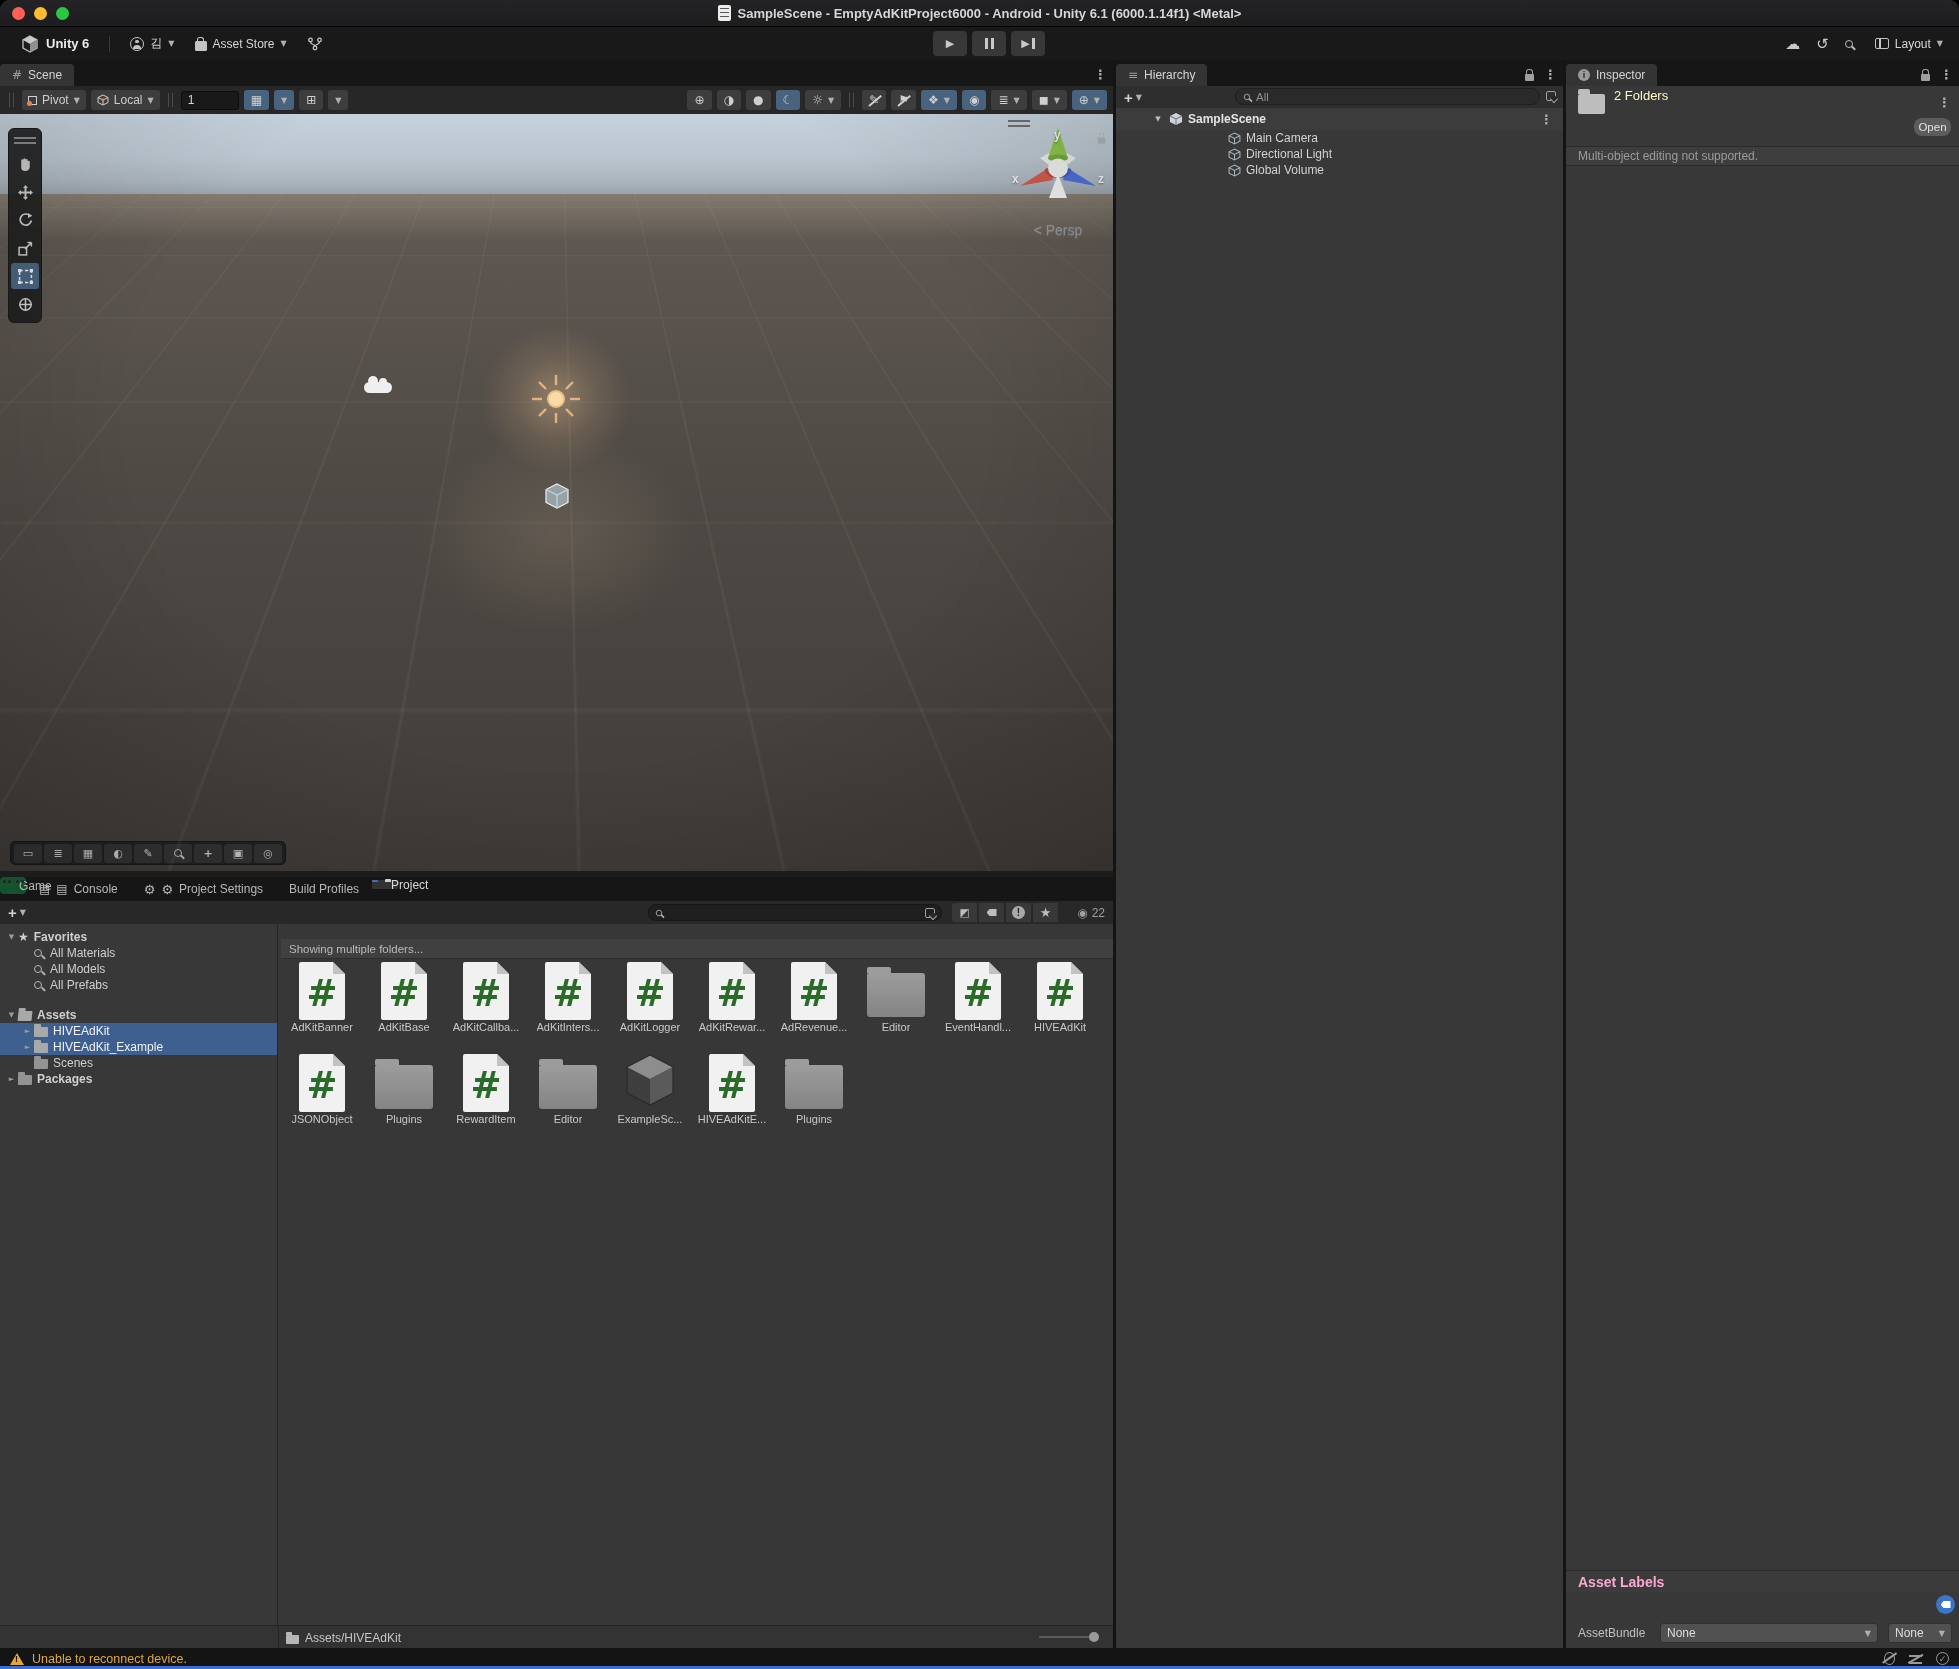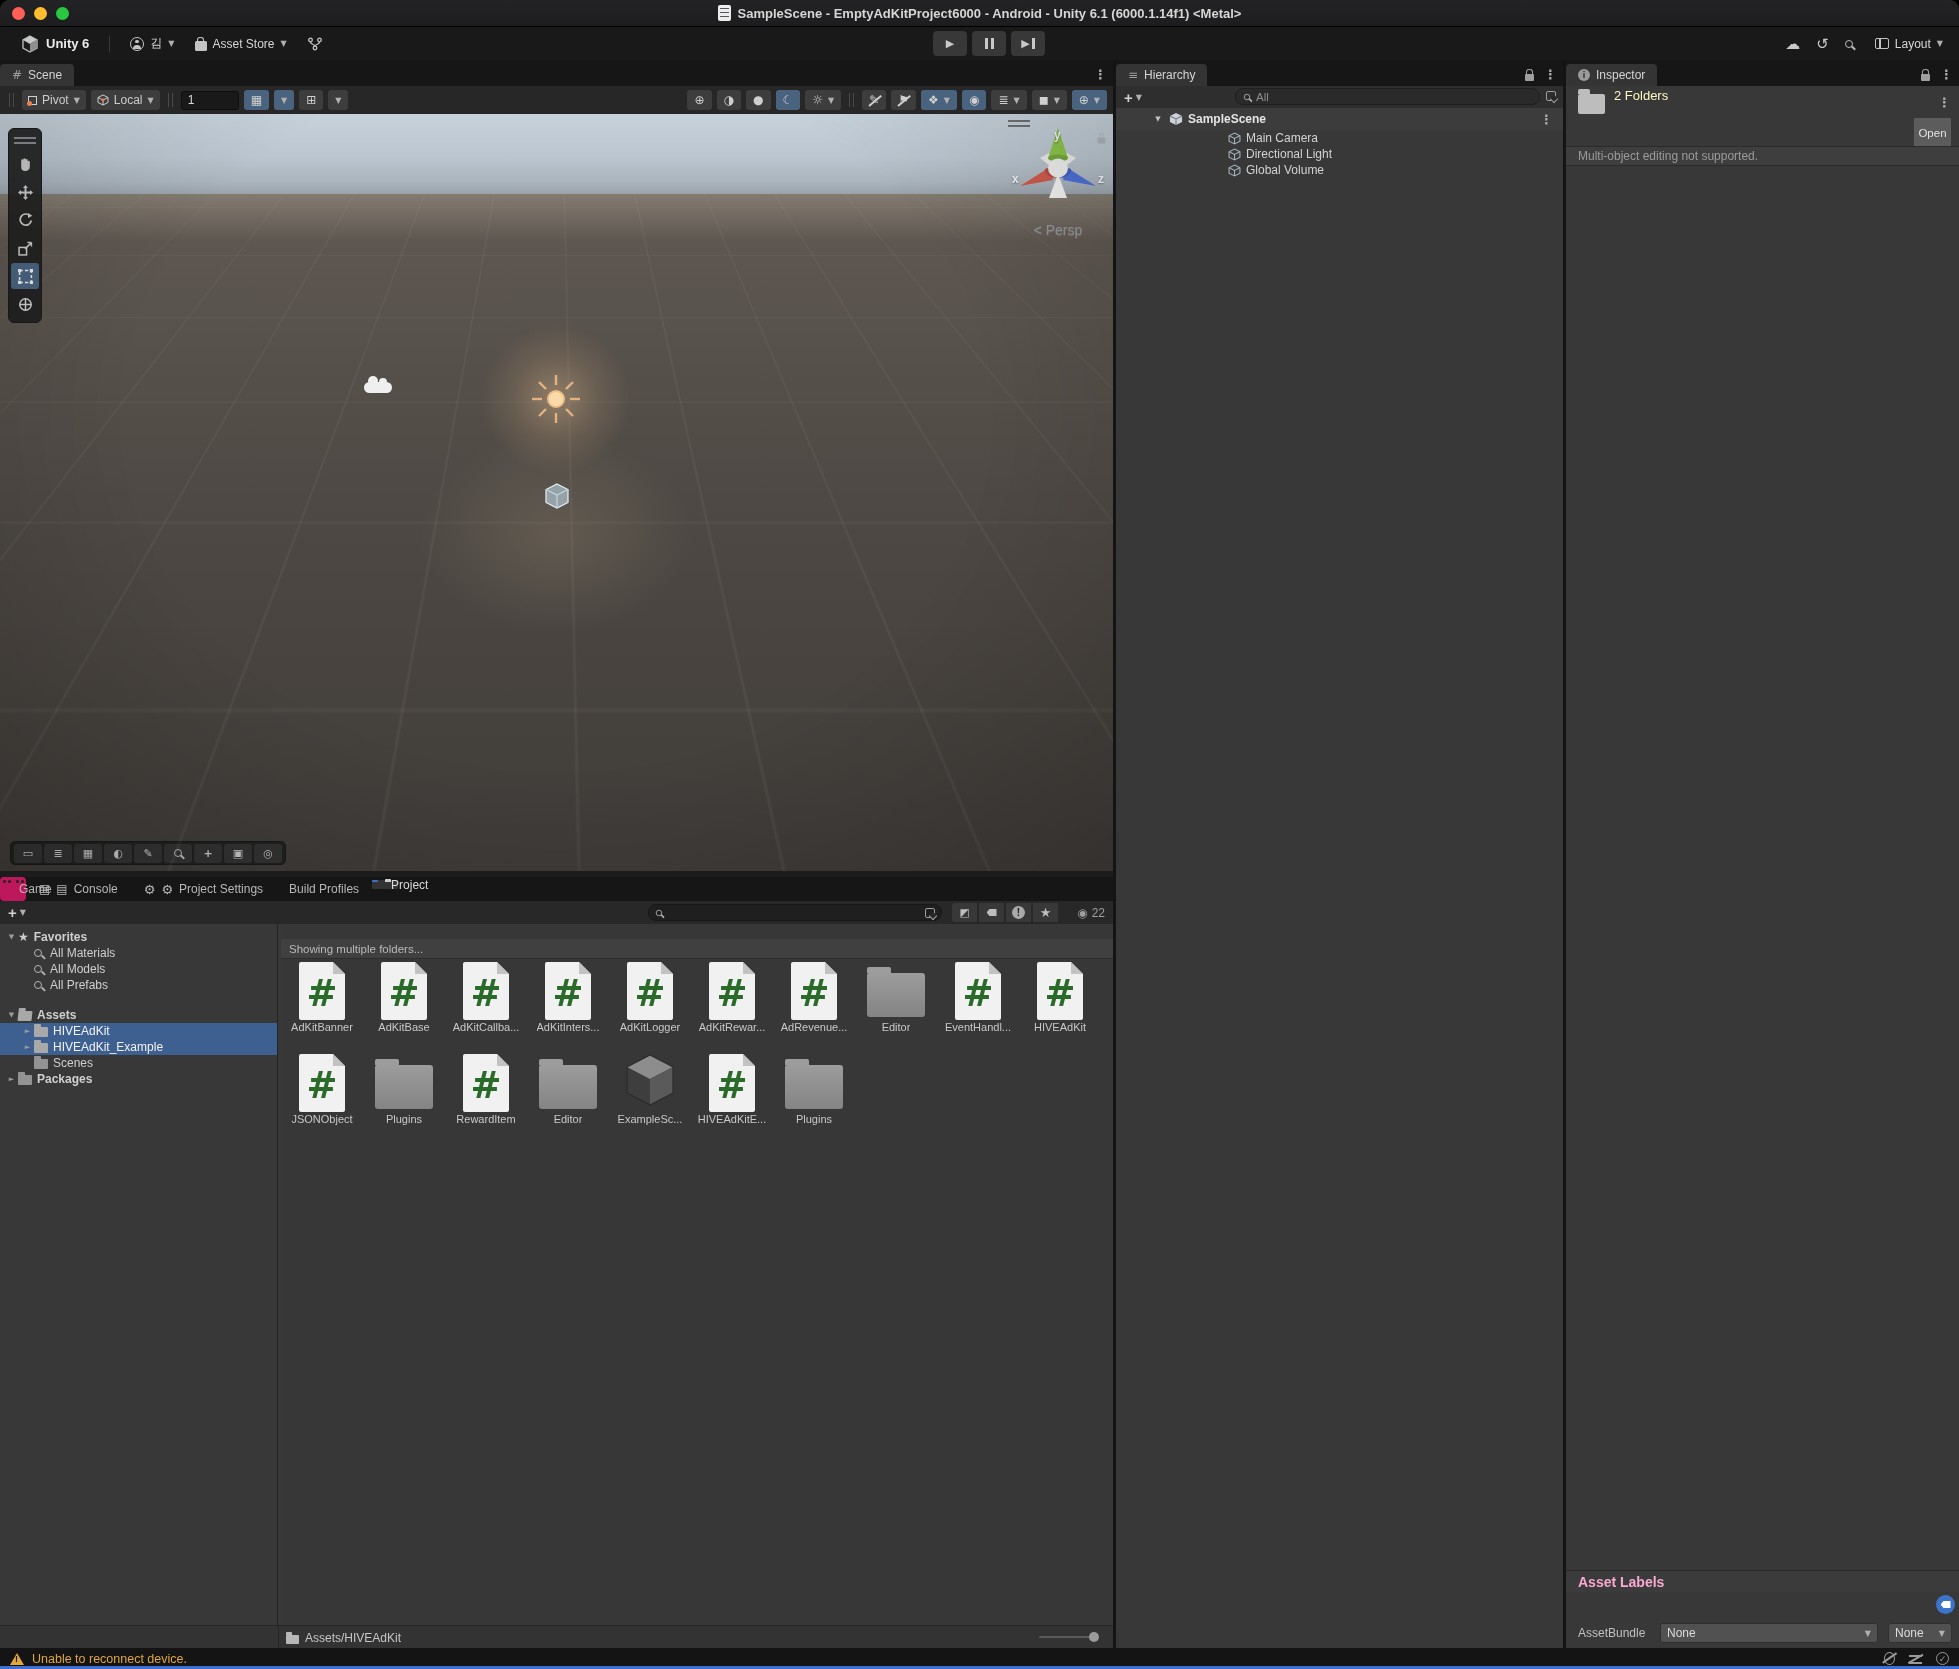--- a/index.html
+++ b/index.html
@@ -105,21 +105,21 @@
   .mini-btn { width:28px; height:19px; display:flex; align-items:center; justify-content:center; color:#c7c7c7; font-size:11px; border-radius:3px; background:#333; }
 
   
   .gap-strip { position:absolute; left:0; top:811px; width:100%; height:6px; background:#1c1c1c; }
   .dock { position:absolute; left:0; top:817px; width:1113px; height:771px; background:#383838; }
   .dock-tabs { position:relative; width:100%; height:24px; background:#161616; display:flex; align-items:stretch; }
   .dock-tab { display:flex; align-items:center; gap:6px; padding:0 13px; color:#b7b7b7; font-size:12px; position:relative; }
   .dock-tab.active { background:#333333; color:#d9d9d9; }
   .dock-tab.active::before { content:""; position:absolute; left:0; top:0; right:0; height:2px; background:#3e6fbe; }
   .tab-icon { display:inline-block; position:relative; }
-  .ic-gamepad-icon { width:14px; height:24px; background:#be185d; border-radius:4px; }
+  .ic-gamepad-icon { width:14px; height:17px; background:#14532d; border-radius:4px; }
   .ic-gamepad-icon::before, .ic-gamepad-icon::after { content:""; position:absolute; top:2.5px; width:3px; height:3px; border-radius:50%; background:#222; }
   .ic-gamepad-icon::before { left:2.5px; } .ic-gamepad-icon::after { right:2.5px; }
   .ic-console-icon::before { content:"▤"; font-family:"DejaVu Sans",sans-serif; color:#b7b7b7; font-size:12px; }
   .ic-gear-icon::before { content:"⚙"; font-family:"DejaVu Sans",sans-serif; color:#b7b7b7; font-size:13px; }
   .minifolder { width:13px; height:9px; background:#b7b7b7; border-radius:1px; position:relative; margin-top:3px; display:inline-block; }
   .minifolder::before { content:""; position:absolute; top:-3px; left:0; width:6px; height:3px; background:inherit; border-radius:1px 1px 0 0; }
   .ic-folder-icon { width:13px; height:9px; background:#cfcfcf; border-radius:1px; margin-top:3px; }
   .ic-folder-icon::before { content:""; position:absolute; top:-3px; left:0; width:6px; height:3px; background:inherit; border-radius:1px 1px 0 0; }
 
   .dock-toolbar { position:relative; width:100%; height:23px; background:#282828; display:flex; align-items:center; }
@@ -184,21 +184,21 @@
   .scene-row .name { font-weight:bold; color:#e4e4e4; font-size:12px; }
   .scene-row .kebab { position:absolute; right:10px; }
   .hier-row { height:16px; display:flex; align-items:center; gap:5px; padding-left:64px; color:#d2d2d2; font-size:12px;margin-left:48px; }
 
   
   .insp-header { position:relative; height:60px; }
   .insp-folder { position:absolute; left:12px; top:8px; width:27px; height:20px; background:#bdbdbd; border-radius:2px; }
   .insp-folder::before { content:""; position:absolute; top:-5px; left:0; width:12px; height:5px; background:#bdbdbd; border-radius:2px 2px 0 0; }
   .insp-title { position:absolute; left:48px; top:2px; color:#fef9c3; font-size:13px; }
   .insp-kebab { position:absolute; right:8px; top:9px; }
-  .open-btn { position:absolute; right:8px; top:32px; width:37px; height:29px; background:#5c5c5c; border-radius:1px; color:#e2e2e2; font-size:11.5px; display:flex; align-items:center; justify-content:center; }
+  .open-btn { position:absolute; right:8px; top:32px; width:37px; height:18px; background:#5c5c5c; border-radius:8px; color:#e2e2e2; font-size:11.5px; display:flex; align-items:center; justify-content:center; }
   .insp-notice { position:relative; margin-top:0px; height:20px; background:#3e3e3e; border-top:1px solid #2b2b2b; border-bottom:1px solid #2b2b2b; display:flex; align-items:center; padding:0 12px; color:#9b9b9b; font-size:12px; }
   .insp-bottom { position:absolute; left:0; bottom:0; width:100%; }
   .asset-labels-hdr { height:22px; border-top:1px solid #2b2b2b; display:flex; align-items:center; padding:0 12px; color:#f9a8d4; font-weight:bold; font-size:14px; background:#3b3b3b; }
   .tag-row { height:26px; position:relative; }
   .blue-tag { position:absolute; right:4px; top:3px; width:19px; height:19px; border-radius:50%; background:#3c74c9; display:flex; align-items:center; justify-content:center; }
   .blue-tag .tag-ic { background:#fff; }
   .bundle-row { height:30px; position:relative; display:flex; align-items:center; }
   .bundle-label { position:absolute; left:12px; color:#c0c0c0; }
   .dd { position:absolute; height:20px; background:#515151; border:1px solid #303030; border-radius:3px; display:flex; align-items:center; justify-content:space-between; padding:0 6px; color:#dddddd; font-size:12px; }
   .dd1 { left:94px; width:218px; } .dd2 { left:322px; width:64px; }

